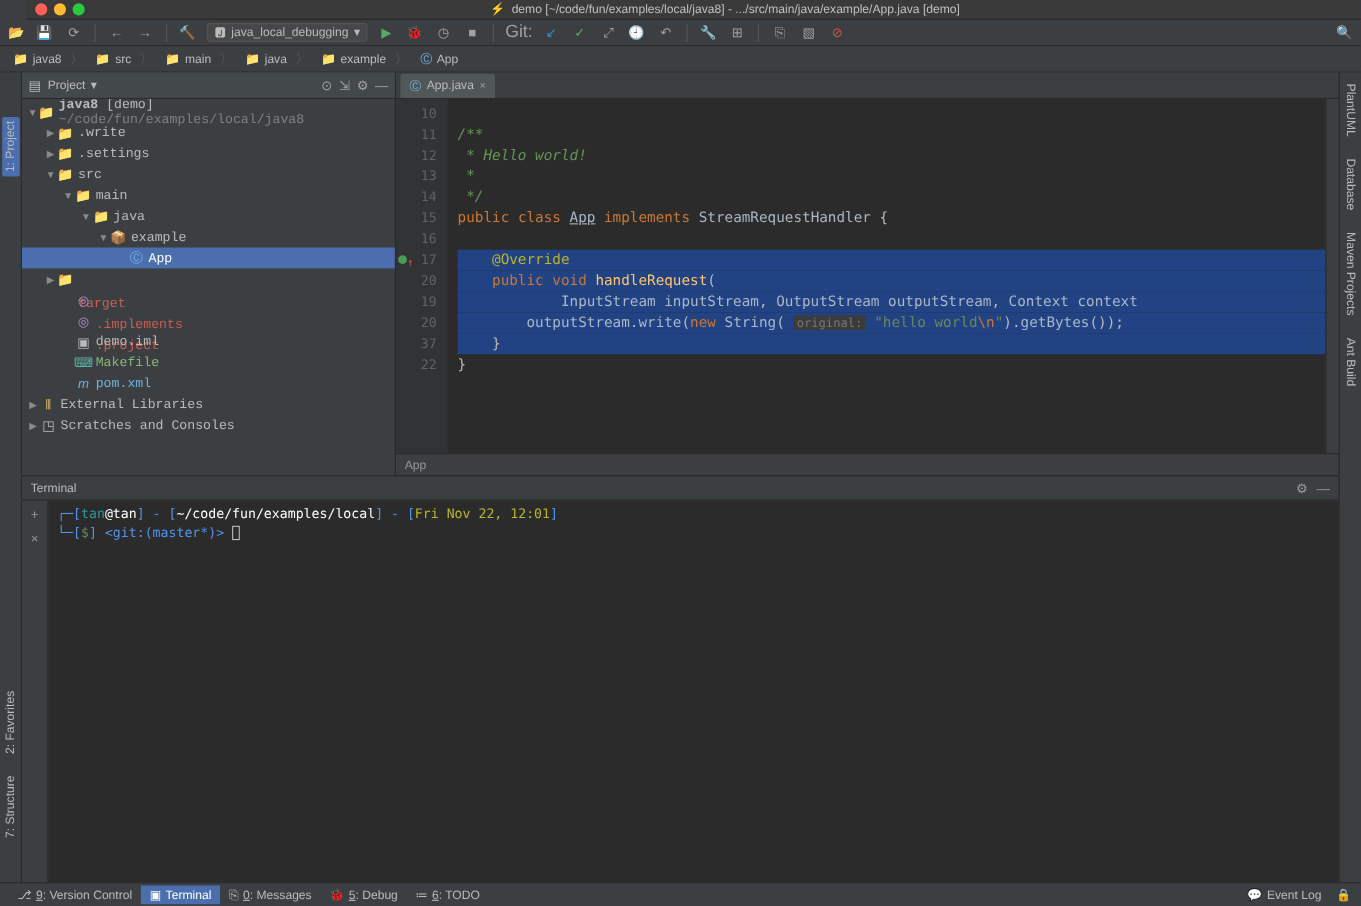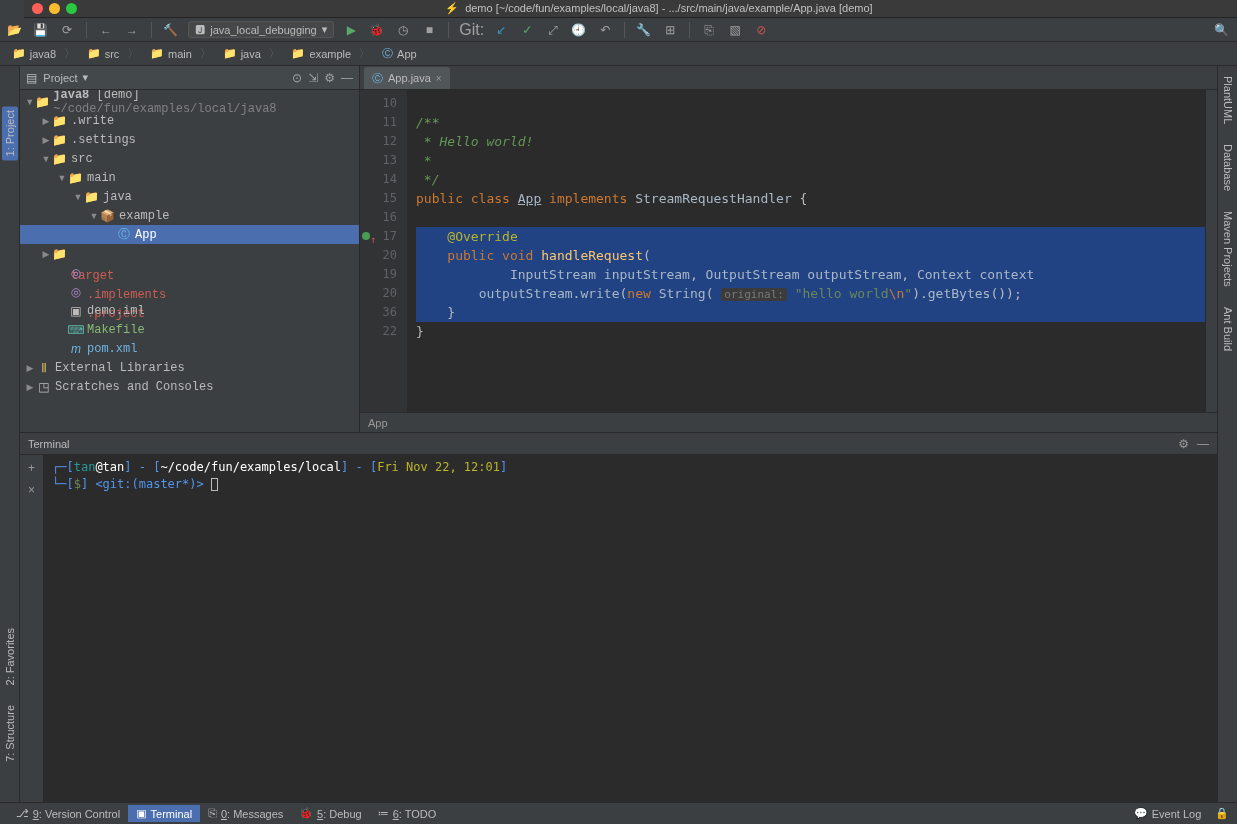--- a/index.html
+++ b/index.html
@@ -375,21 +375,21 @@
             <div>11</div>
             <div>12</div>
             <div>13</div>
             <div>14</div>
             <div>15</div>
             <div>16</div>
             <div><span class="mk"></span><span class="mk-up">↑</span><span>17</span></div>
             <div>20</div>
             <div>19</div>
             <div>20</div>
-            <div>36</div>
+            <div>37</div>
             <div>22</div>
           </div>
           <div class="code">
 <span class="line"><span class="cmt-doc">/**</span></span>
 <span class="line"><span class="cmt-doc"> * Hello world!</span></span>
 <span class="line"><span class="cmt-doc"> *</span></span>
 <span class="line"><span class="cmt-doc"> */</span></span>
 <span class="line"><span class="kw">public</span> <span class="kw">class</span> <span class="cls" style="text-decoration:underline">App</span> <span class="kw">implements</span> <span class="cls">StreamRequestHandler</span> {</span>
 <span class="line"></span>
 <span class="line hl">    <span class="an">@Override</span></span>

